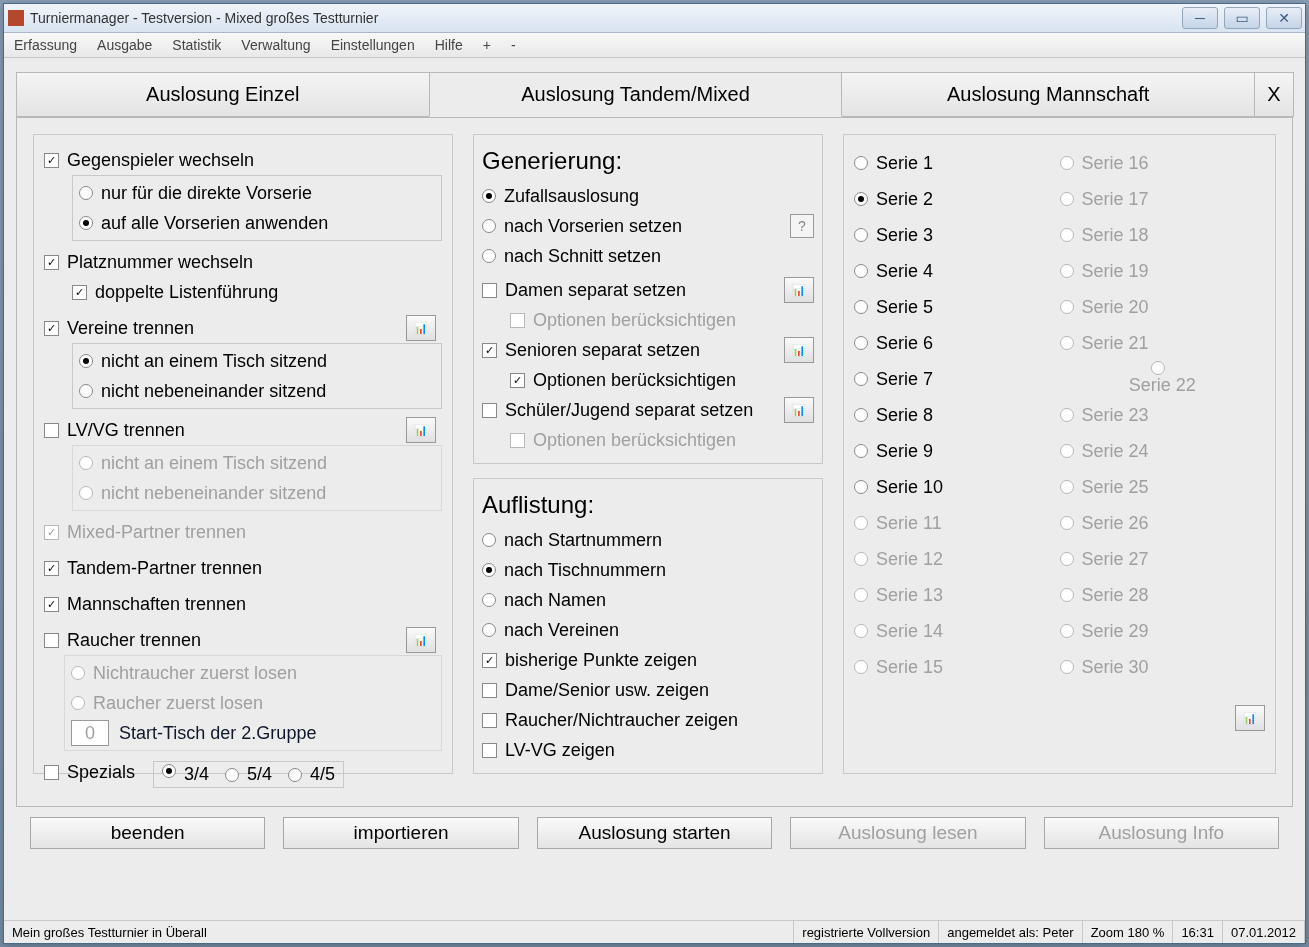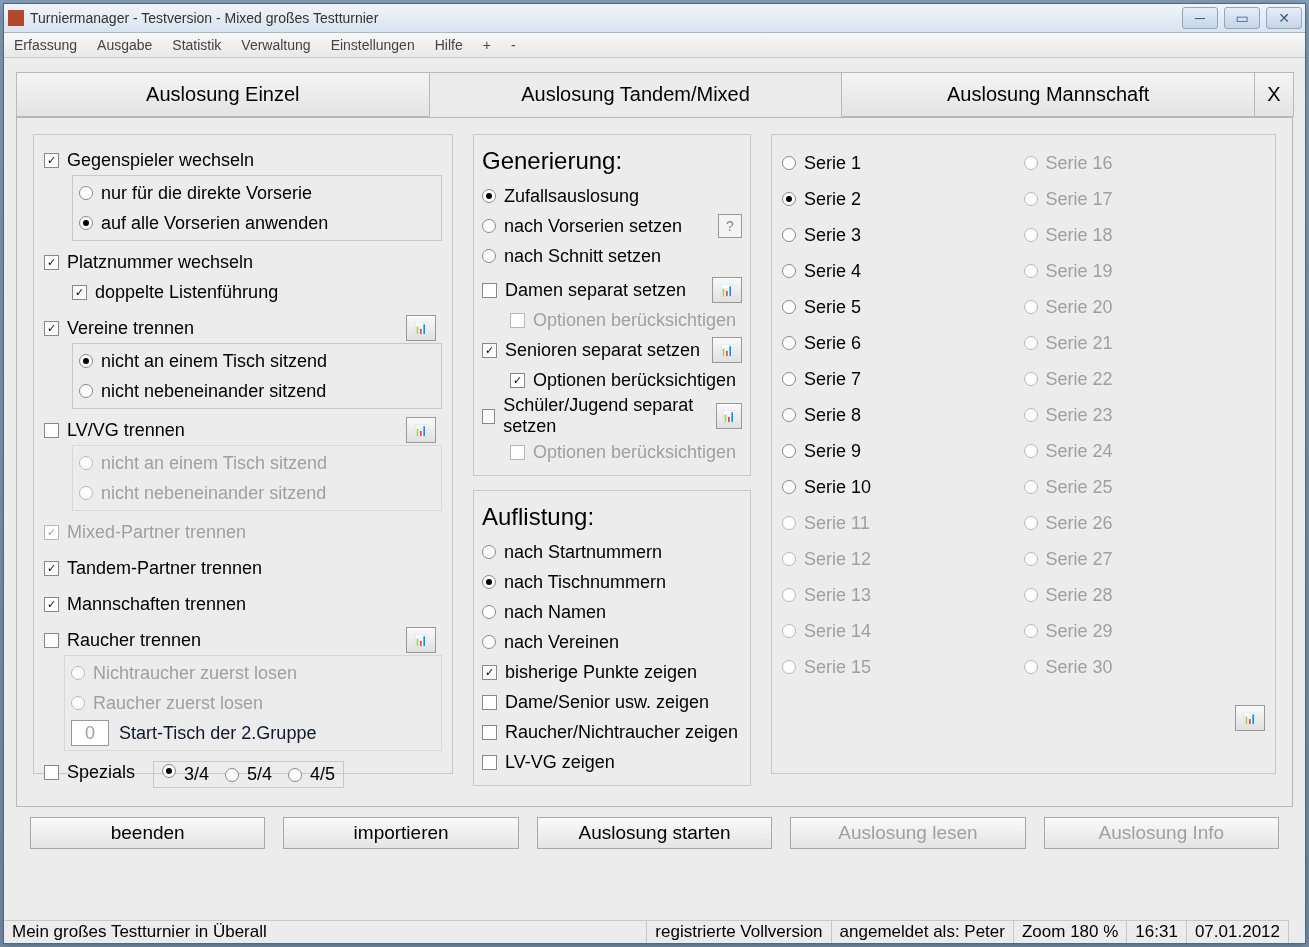--- a/index.html
+++ b/index.html
@@ -9,37 +9,37 @@
 .ctrls{margin-left:auto;display:flex}
 .ctrls div{width:34px;height:20px;background:linear-gradient(#e8eef6,#c4d4e8);border:1px solid #92a6bc;border-radius:3px;margin:3px;display:flex;align-items:center;justify-content:center;font-size:14px;color:#3a5c80;font-family:"Segoe UI Symbol",Arial}
 .mb{height:24px;background:linear-gradient(#f8f8f8,#e8e8e8);display:flex;align-items:center;padding:0 10px;font-size:14px;color:#444;border-bottom:1px solid #c8c8c8}
 .mb span{margin-right:20px;cursor:default}
 .tabs{display:flex;margin:14px 12px 0 12px}
 .tabs div{flex:1;text-align:center;padding:10px 0;background:linear-gradient(#f4f4f4,#e4e4e4);border:1px solid #b8b8b8;margin-right:-1px;font-size:20px}
 .tabs .act{background:#ececec;border-bottom:1px solid #ececec;position:relative;z-index:2}
 .tabs .x{flex:0 0 38px;font-size:20px}
 .pnl{margin:0 12px 10px 12px;border:1px solid #b8b8b8;padding:16px;height:690px;display:flex;gap:20px;box-sizing:border-box}
 .col1{width:420px;border:1px solid #c8c8c8;padding:10px;box-sizing:border-box;height:640px}
-.col2{width:278px}
+.col2{width:350px}
 .col3{flex:1;border:1px solid #c8c8c8;padding:10px;box-sizing:border-box;height:640px}
 .row{display:flex;align-items:center;min-height:30px;position:relative}
 .cb{width:13px;height:13px;border:1px solid #888;background:#fff;display:inline-flex;align-items:center;justify-content:center;margin-right:8px;font-size:11px;line-height:1}
 .rb{width:12px;height:12px;border:1px solid #888;border-radius:50%;background:#fff;display:inline-flex;align-items:center;justify-content:center;margin-right:8px}
 .rb.on::after{content:"";width:6px;height:6px;background:#000;border-radius:50%}
 .dis{color:#a0a0a0}
 .dis .cb,.dis .rb{border-color:#b8b8b8}
 .ind1{margin-left:28px}
 .ib{width:28px;height:24px;border:1px solid #999;background:linear-gradient(#fafafa,#e0e0e0);display:inline-flex;align-items:center;justify-content:center;font-size:12px}
 .ibr{position:absolute;right:6px}
 .h{font-size:24px;margin:4px 0 6px 0}
 .grp{border:1px solid #c8c8c8;padding:8px;margin-bottom:14px}
 .bbar{display:flex;gap:18px;margin:0 26px}
 .bbar button{flex:1;padding:4px 0;font-size:19px;background:linear-gradient(#fafafa,#e4e4e4);border:1px solid #a8a8a8;font-family:inherit}
 .bbar button:disabled{color:#a0a0a0}
-.sb{position:absolute;bottom:0;left:0;right:16px;height:22px;background:#ececec;border-top:1px solid #c8c8c8;display:flex;align-items:center;font-size:17px}
+.sb{position:absolute;bottom:0;left:0;right:0;height:22px;background:#ececec;border-top:1px solid #c8c8c8;display:flex;align-items:center;font-size:13px}
 .sb div{padding:0 8px;border-right:1px solid #c8c8c8;height:100%;display:flex;align-items:center}
 .sb .g{flex:1}
 .scol{display:flex}
 .scol>div{flex:1}
 .qb{width:22px;height:22px;border:1px solid #999;background:#f4f4f4;display:inline-flex;align-items:center;justify-content:center;font-size:14px;color:#888;margin-left:6px}
 .nbox{width:36px;height:24px;border:1px solid #999;background:#fff;text-align:center;display:inline-flex;align-items:center;justify-content:center;margin-right:10px;color:#a0a0a0}
 .sprow{display:flex;align-items:center;gap:16px;border:1px solid #c8c8c8;padding:2px 8px;margin-top:4px}
 .chart{color:#b4482c;font-size:11px}
 </style>
 </head>
@@ -354,21 +354,21 @@
               <span>Serie 19</span>
             </div>
             <div class="row dis" style="min-height: 36px;">
               <span class="rb"></span>
               <span>Serie 20</span>
             </div>
             <div class="row dis" style="min-height: 36px;">
               <span class="rb"></span>
               <span>Serie 21</span>
             </div>
-            <div class="row dis" style="min-height: 36px;">
+            <div class="row dis" style="min-height: 36px; flex-direction: column;">
               <span class="rb"></span>
               <span>Serie 22</span>
             </div>
             <div class="row dis" style="min-height: 36px;">
               <span class="rb"></span>
               <span>Serie 23</span>
             </div>
             <div class="row dis" style="min-height: 36px;">
               <span class="rb"></span>
               <span>Serie 24</span>

